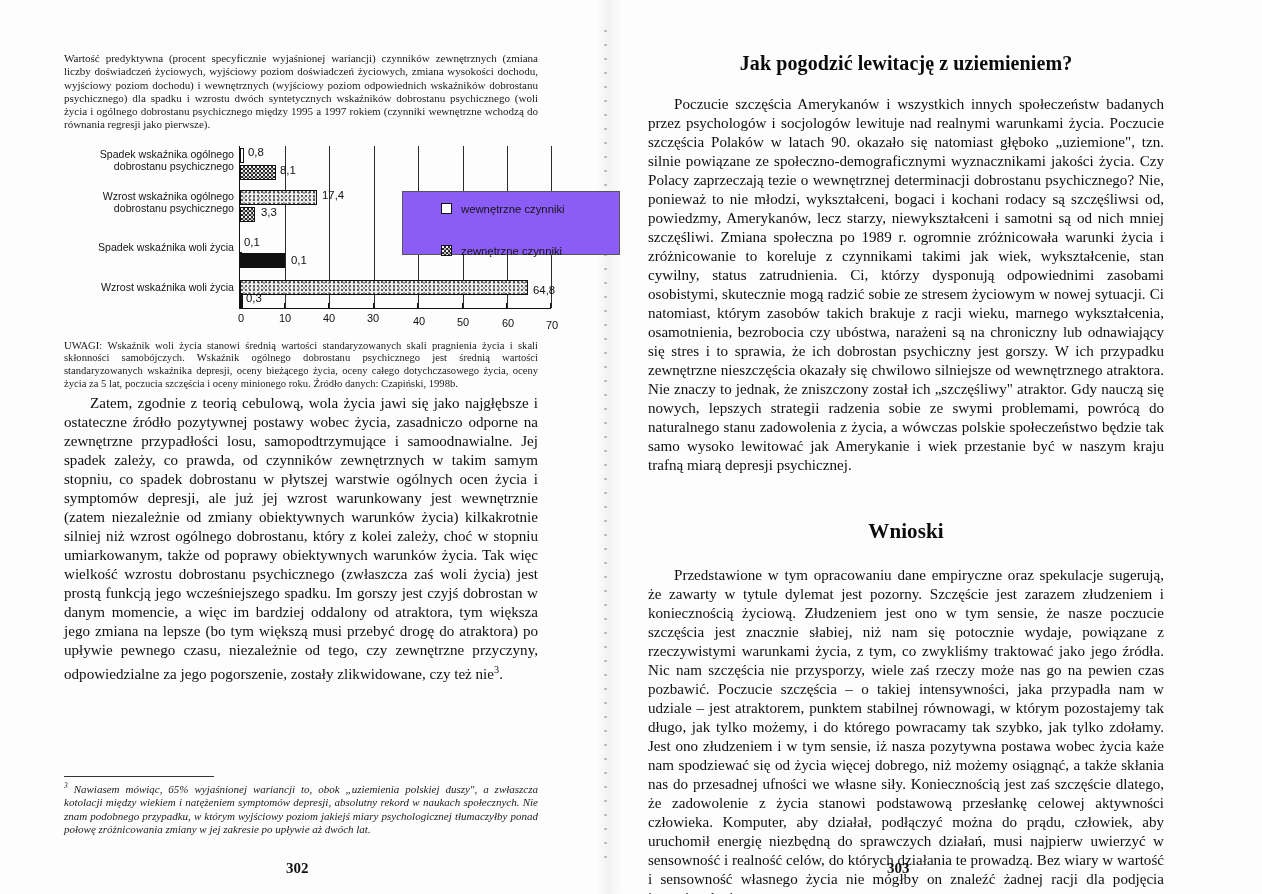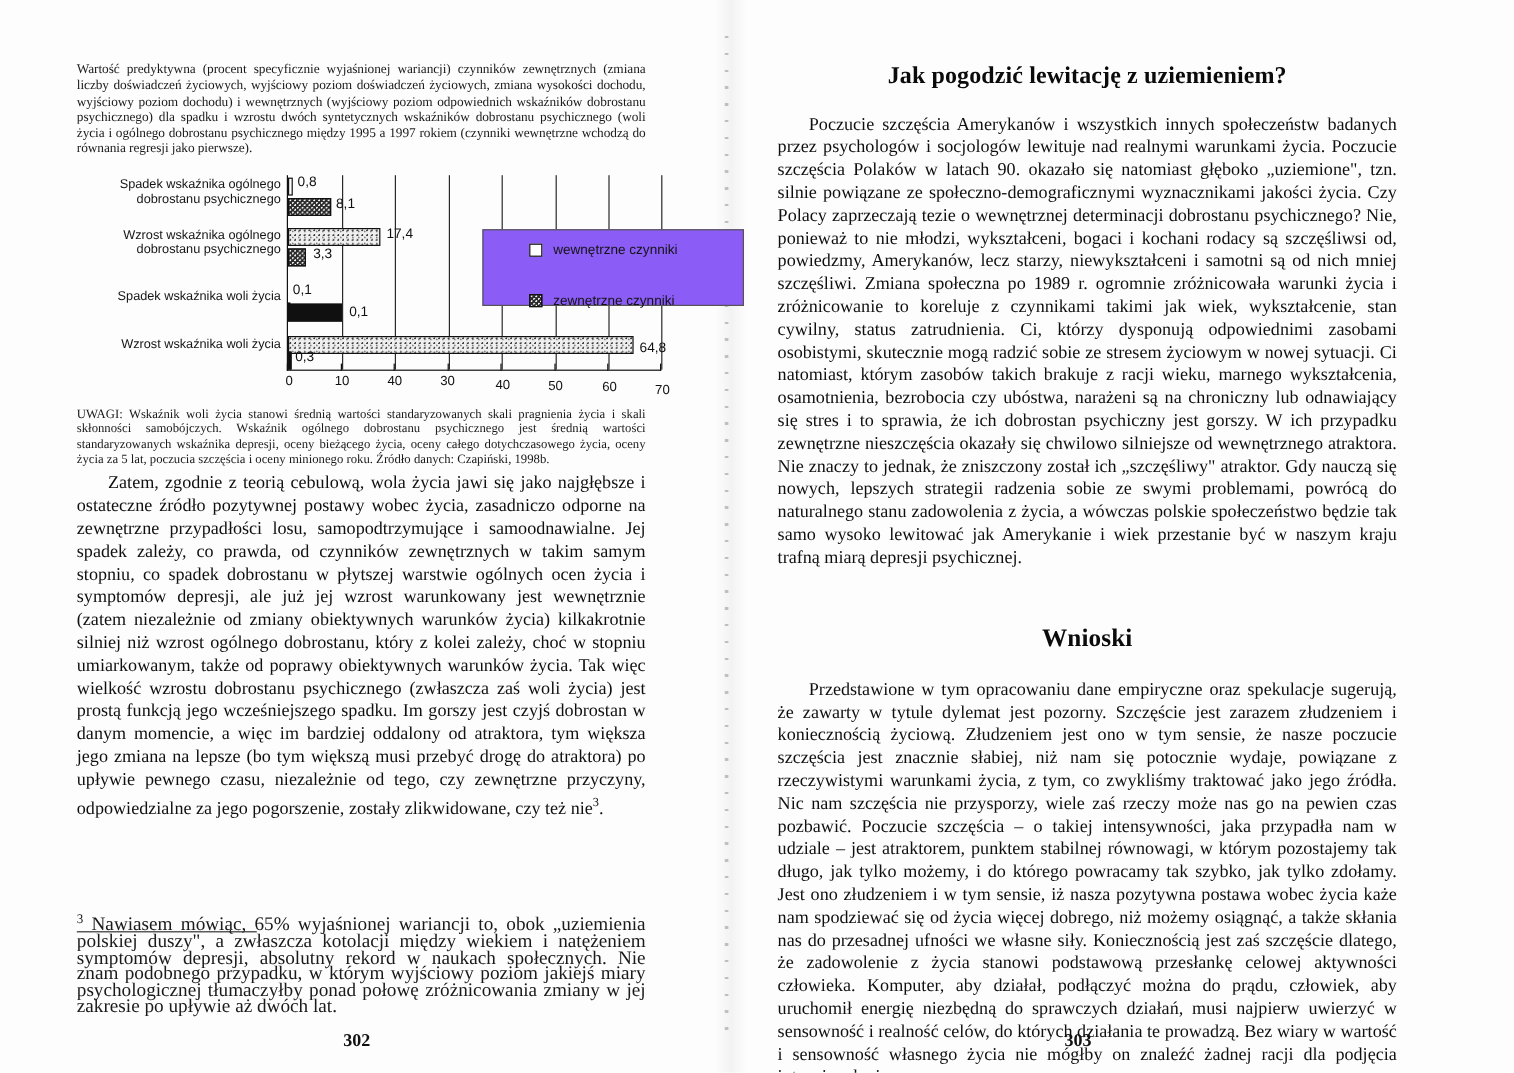--- a/index.html
+++ b/index.html
@@ -229,26 +229,27 @@
     position: absolute;
     left: 64px;
     top: 776px;
     width: 150px;
     height: 1px;
     background: #333;
   }
   .footnote {
     position: absolute;
     left: 64px;
-    top: 760px;
+    top: 779px;
     width: 474px;
-    font-size: 16px;
+    font-size: 11px;
     line-height: 13.6px;
     text-align: justify;
     color: #1a1a1a;
+    font-style: italic;
   }
 
   
   .heading {
     text-align: center;
     font-size: 20px;
     font-weight: bold;
     color: #0b0b0b;
     letter-spacing: 0.1px;
   }

